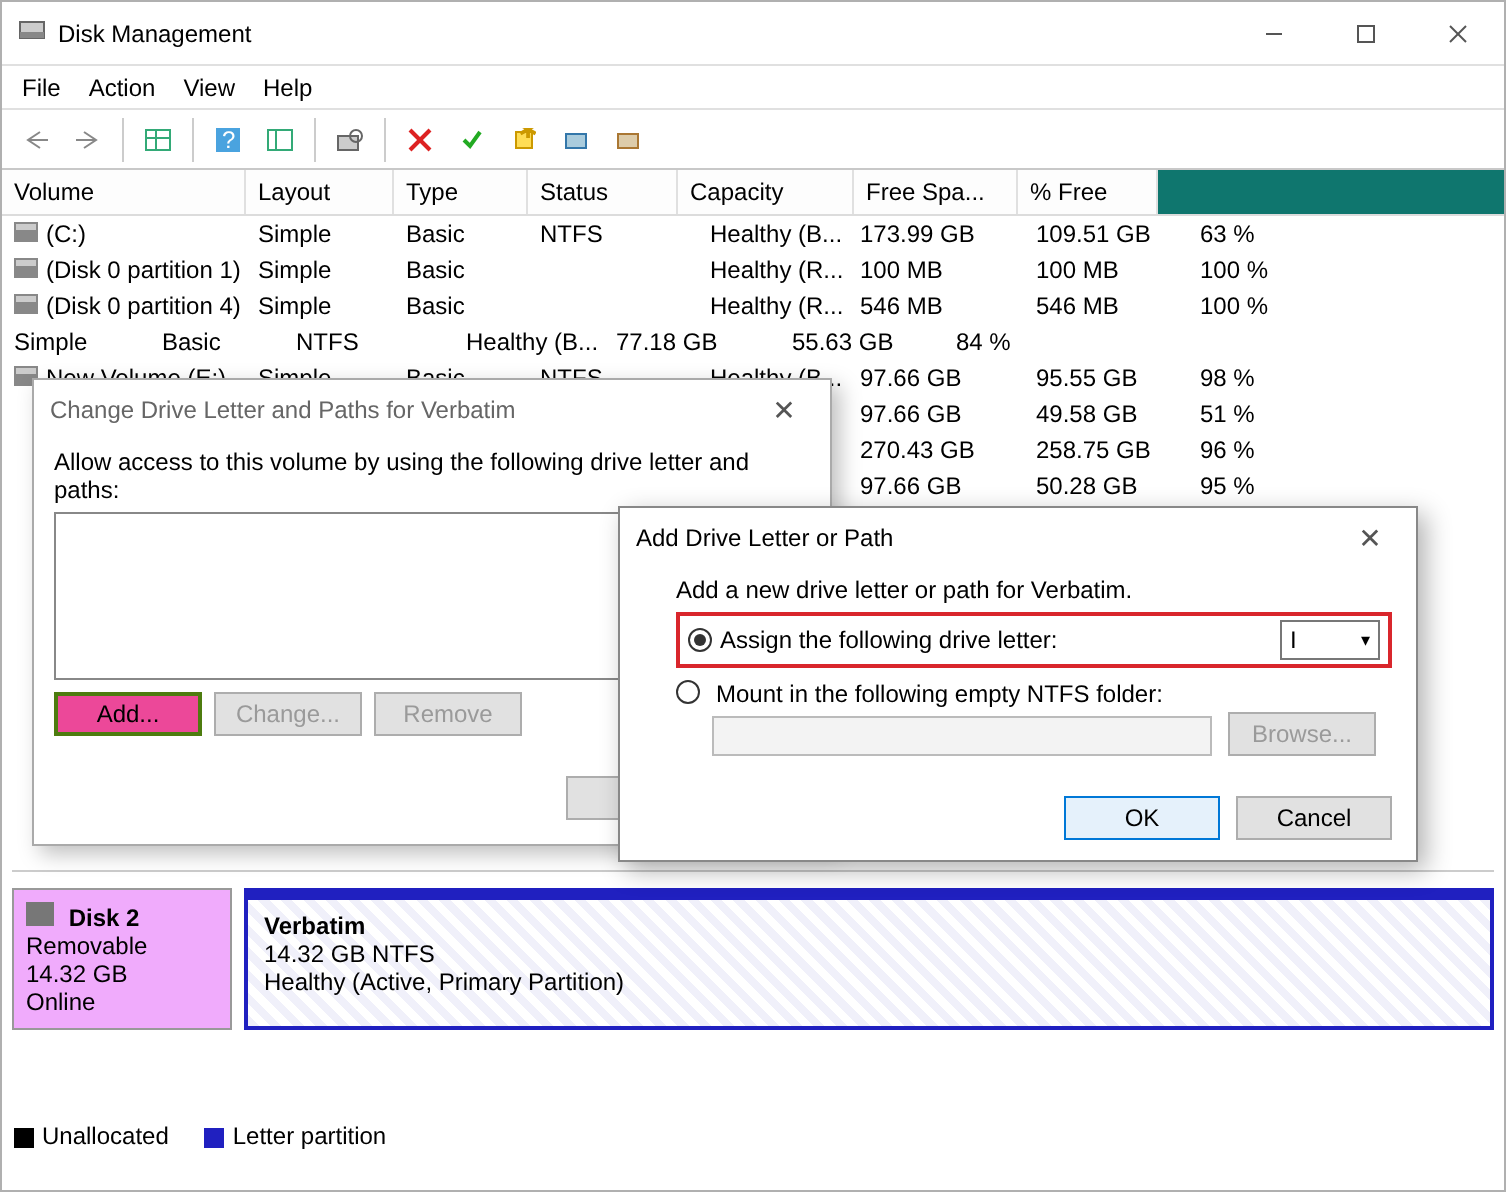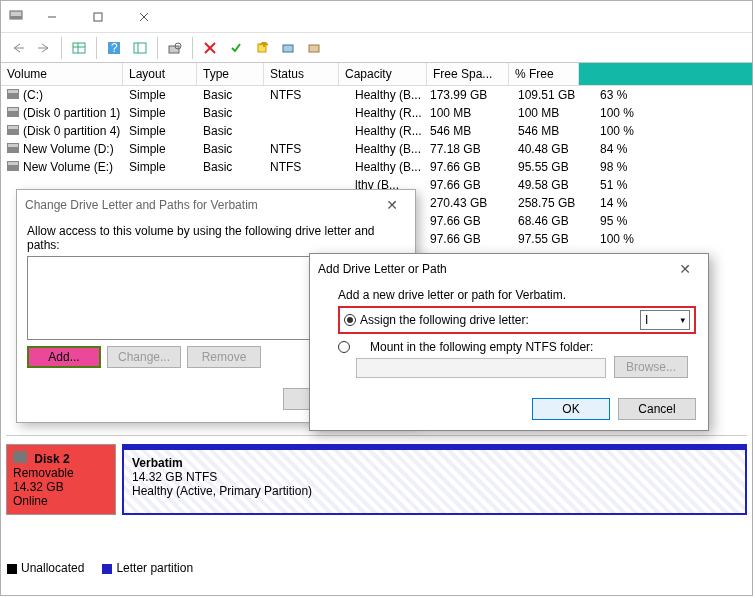--- a/index.html
+++ b/index.html
@@ -8,47 +8,47 @@
   .titlebar { height:32px; display:flex; align-items:center; padding:0 0 0 8px; border-bottom:1px solid #e0e0e0;}
   .titlebar .title { flex:1; font-weight: normal; font-size:12px;}
   .winbtn { width:46px; height:28px; display:flex; align-items:center; justify-content:center; }
   .winbtn svg { stroke:#555; }
   .menubar { height:22px; display:flex; align-items:center; gap:14px; padding:0 10px; border-bottom:1px solid #e0e0e0;}
   .menubar span { cursor:default; }
   .toolbar { height:30px; display:flex; align-items:center; gap:4px; padding:0 6px; border-bottom:1px solid #c8c8c8;}
   .tbtn { width:22px; height:22px; display:flex; align-items:center; justify-content:center; border:1px solid transparent;}
   .sep { width:1px;height:22px;background:#ccc; margin:0 2px;}
   .grid { position:relative; }
-  .gh { display:flex; background:#14b8a6; border-bottom:1px solid #dcdcdc;}
+  .gh { display:flex; background:#0f766e; border-bottom:1px solid #dcdcdc;}
   .gh div { border-right:1px solid #e0e0e0; padding:4px 6px; background:#fdfdfd; font-weight:normal;}
   .row { display:flex; }
   .row div { padding:2px 6px; white-space:nowrap; overflow:hidden;}
   .c-vol{width:122px;} .c-lay{width:74px;} .c-typ{width:67px;} .c-fs{width:85px;}
   .c-st{width:75px;} .c-cap{width:88px;} .c-fr{width:82px;} .c-pf{width:70px;}
   .diskarea { position:absolute; left:5px; right:5px; top:434px; height:110px; border-top:1px solid #ccc;}
   .diskblock{display:flex; background:#fff;}
-  .diskhdr{ width:110px; border:1px solid #999; padding:6px; background:#ef4444;}
+  .diskhdr{ width:110px; border:1px solid #999; padding:6px; background:#f0abfc;}
   .partition{ flex:1; border:2px solid #2020c0; margin-left:6px; padding:6px 8px; position:relative; background:repeating-linear-gradient(45deg,#f0f0fa,#f0f0fa 4px,#fff 4px,#fff 8px); border-top-width:6px;}
   .legend{ position:absolute; left:6px; bottom:20px; display:flex; gap:18px; align-items:center;}
   .lg-sq{ width:10px;height:10px; display:inline-block; margin-right:4px; vertical-align:middle;}
   
   .dlg1{ position:absolute; left:15px; top:188px; width:400px; height:234px; background:#fff; border:1px solid #aaa; box-shadow:4px 4px 10px rgba(0,0,0,0.25);}
   .dlghead{ height:30px; display:flex; align-items:center; padding:0 8px;}
   .dlghead .t{flex:1; color:#666;}
   .close-x{width:30px; text-align:center; font-size:14px; color:#555;}
   .dlg1 .body{ padding:4px 10px;}
   .listbox{ border:1px solid #888; height:84px; margin-top:4px; background:#fff;}
   .btnrow{ display:flex; gap:6px; margin-top:6px;}
   .btn{ min-width:74px; height:22px; border:1px solid #adadad; background:#e1e1e1; display:flex;align-items:center;justify-content:center; padding: 0 8px;}
   .btn.disabled{ color:#9a9a9a;}
   .btn.hl{ border:2px solid #4d7c0f; background:#ec4899; color:#000;} 
   
   .dlg2{ position:absolute; left:308px; top:252px; width:400px; height:178px; background:#fff; border:1px solid #888; box-shadow:4px 4px 12px rgba(0,0,0,0.3);}
   .dlg2 .dlghead .t{color:#000;}
-  .radio-row{ display:flex; align-items:center; gap:20px; margin:6px 0 2px 0;}
+  .radio-row{ display:flex; align-items:flex-start; gap:8px; margin:6px 0 2px 0;}
   .radio{ width:12px;height:12px; border:1px solid #333; border-radius:50%; display:inline-flex; align-items:center; justify-content:center;}
   .radio.sel::after{content:""; width:6px;height:6px; background:#333; border-radius:50%;}
   .hlbox{ border:2px solid #d9262c; padding:2px 4px; display:flex; align-items:center; }
   .hlbox .lbl{flex:1;}
   .combo{ width:50px; height:20px; border:1px solid #777; display:flex; align-items:center; justify-content:space-between; padding:0 4px; background:#fff;}
   .combo .arr{font-size:9px;}
   .txtfield{ width:250px; height:20px; border:1px solid #bbb; background:#f3f3f3; margin-left:18px;}
   .browse{ margin-left:8px;}
   .dlg2-btns{ position:absolute; right:12px; bottom:10px; display:flex; gap:8px;}
   .btn.default{ border:1.5px solid #0078d7; background:#e5f1fb;}
@@ -59,38 +59,45 @@
 <body>
 
 <div class="win">
   <div class="titlebar">
     <span style="margin-right:6px;">
       <svg width="14" height="14">
           <rect x="1" y="3" width="12" height="8" fill="#ccc" stroke="#666"></rect>
           <rect x="1" y="8" width="12" height="3" fill="#888"></rect>
         </svg>
     </span>
+    <span class="title">Disk Management</span>
     <div class="winbtn">
         <svg width="10" height="10">
           <line x1="1" y1="5" x2="9" y2="5" stroke-width="1"></line>
         </svg>
       </div>
     <div class="winbtn">
         <svg width="10" height="10">
           <rect x="1" y="1" width="8" height="8" fill="none" stroke-width="1"></rect>
         </svg>
       </div>
     <div class="winbtn">
         <svg width="10" height="10">
           <line x1="1" y1="1" x2="9" y2="9"></line>
           <line x1="9" y1="1" x2="1" y2="9"></line>
         </svg>
       </div>
   </div>
 
+  <div class="menubar">
+    <span>File</span>
+    <span>Action</span>
+    <span>View</span>
+    <span>Help</span>
+  </div>
 
   <div class="toolbar">
     <div class="tbtn">
         <svg width="14" height="12">
           <path d="M9 2 L3 6 L9 10" fill="none" stroke="#888"></path>
           <line x1="3" y1="6" x2="13" y2="6" stroke="#888"></line>
         </svg>
       </div>
     <div class="tbtn">
         <svg width="14" height="12">
@@ -191,27 +198,26 @@
           <div class="c-vol"><span class="diskicon"></span>(Disk 0 partition 4)</div>
           <div class="c-lay">Simple</div>
           <div class="c-typ">Basic</div>
           <div class="c-fs"></div>
           <div class="c-st">Healthy (R...</div>
           <div class="c-cap">546 MB</div>
           <div class="c-fr">546 MB</div>
           <div class="c-pf">100 %</div>
         </div>
         <div class="row">
-          <div class="c-vol"><span class="diskicon"></span>New Volume (D:)</div>
           <div class="c-lay">Simple</div>
           <div class="c-typ">Basic</div>
           <div class="c-fs">NTFS</div>
           <div class="c-st">Healthy (B...</div>
           <div class="c-cap">77.18 GB</div>
-          <div class="c-fr">40.48 GB</div>
+          <div class="c-fr">55.63 GB</div>
           <div class="c-pf">84 %</div>
         </div>
         <div class="row">
           <div class="c-vol"><span class="diskicon"></span>New Volume (E:)</div>
           <div class="c-lay">Simple</div>
           <div class="c-typ">Basic</div>
           <div class="c-fs">NTFS</div>
           <div class="c-st">Healthy (B...</div>
           <div class="c-cap">97.66 GB</div>
           <div class="c-fr">95.55 GB</div>
@@ -228,30 +234,30 @@
           <div class="c-pf">51 %</div>
         </div>
         <div class="row">
           <div class="c-vol"></div>
           <div class="c-lay"></div>
           <div class="c-typ"></div>
           <div class="c-fs"></div>
           <div class="c-st">lthy (B...</div>
           <div class="c-cap">270.43 GB</div>
           <div class="c-fr">258.75 GB</div>
-          <div class="c-pf">14 %</div>
+          <div class="c-pf">96 %</div>
         </div>
         <div class="row">
           <div class="c-vol"></div>
           <div class="c-lay"></div>
           <div class="c-typ"></div>
           <div class="c-fs"></div>
           <div class="c-st">lthy (B...</div>
           <div class="c-cap">97.66 GB</div>
-          <div class="c-fr">68.46 GB</div>
+          <div class="c-fr">50.28 GB</div>
           <div class="c-pf">95 %</div>
         </div>
         <div class="row">
           <div class="c-vol"></div>
           <div class="c-lay"></div>
           <div class="c-typ"></div>
           <div class="c-fs"></div>
           <div class="c-st">lthy (R</div>
           <div class="c-cap">97.66 GB</div>
           <div class="c-fr">97.55 GB</div>

